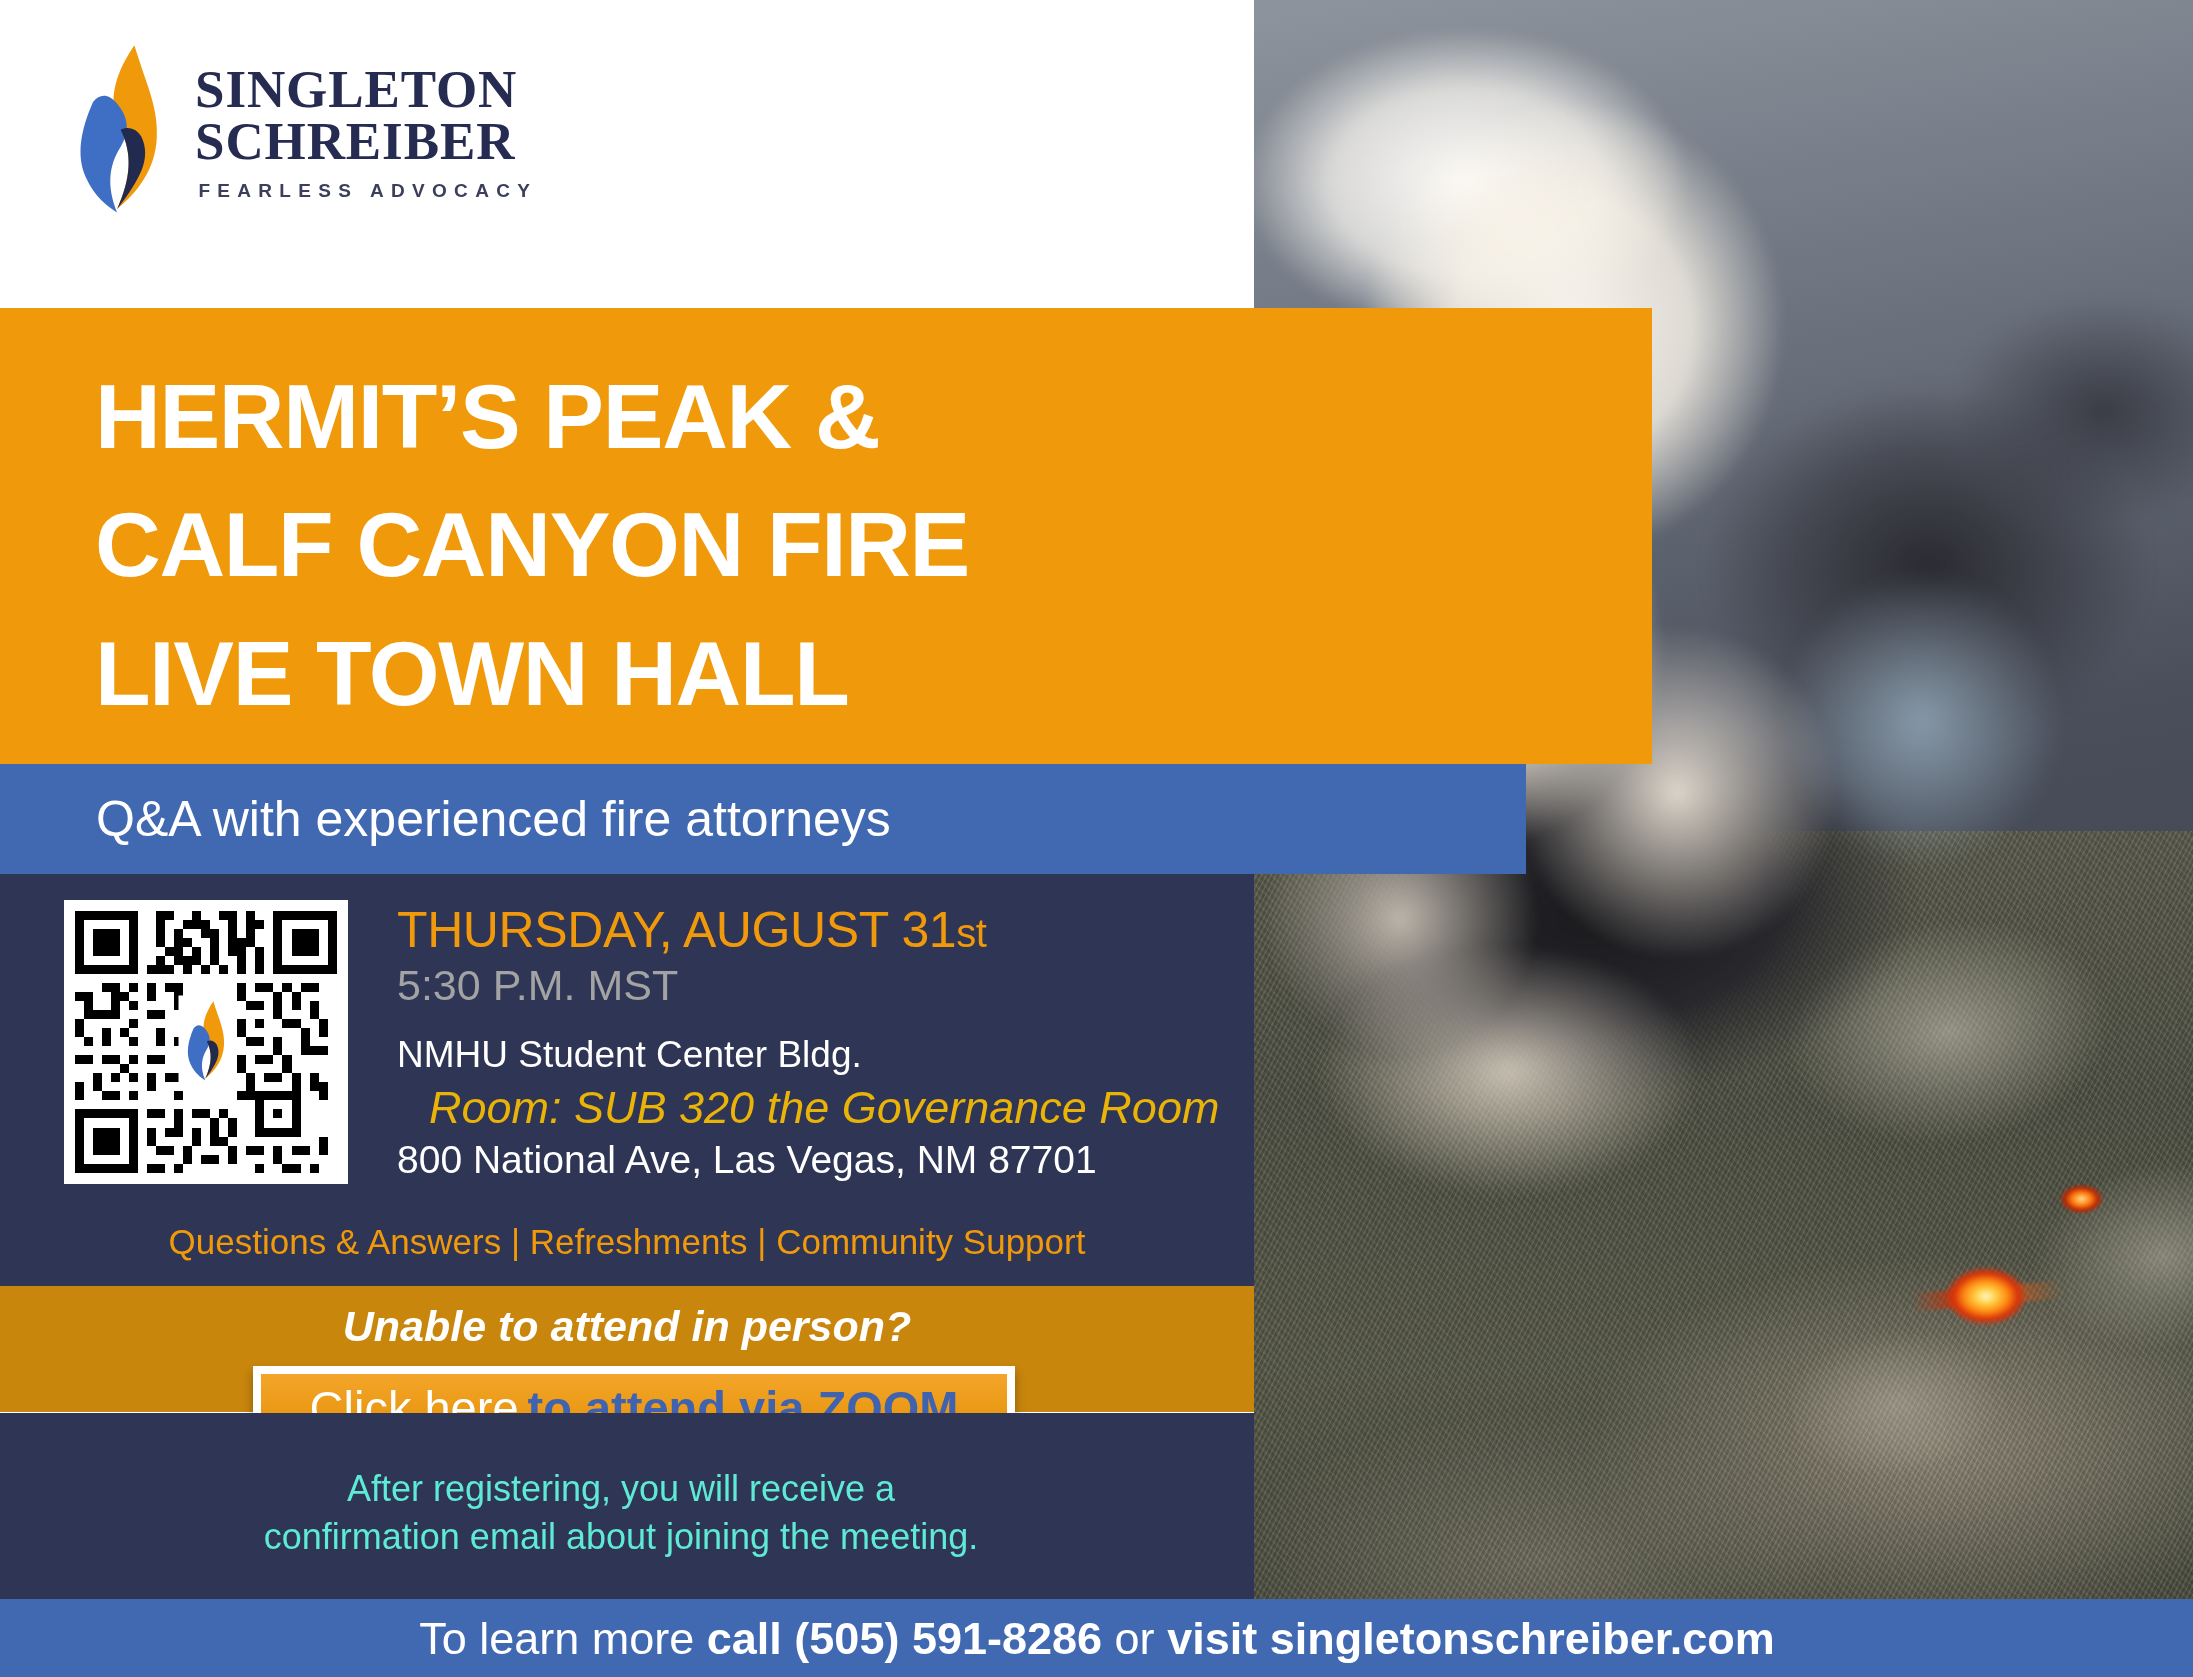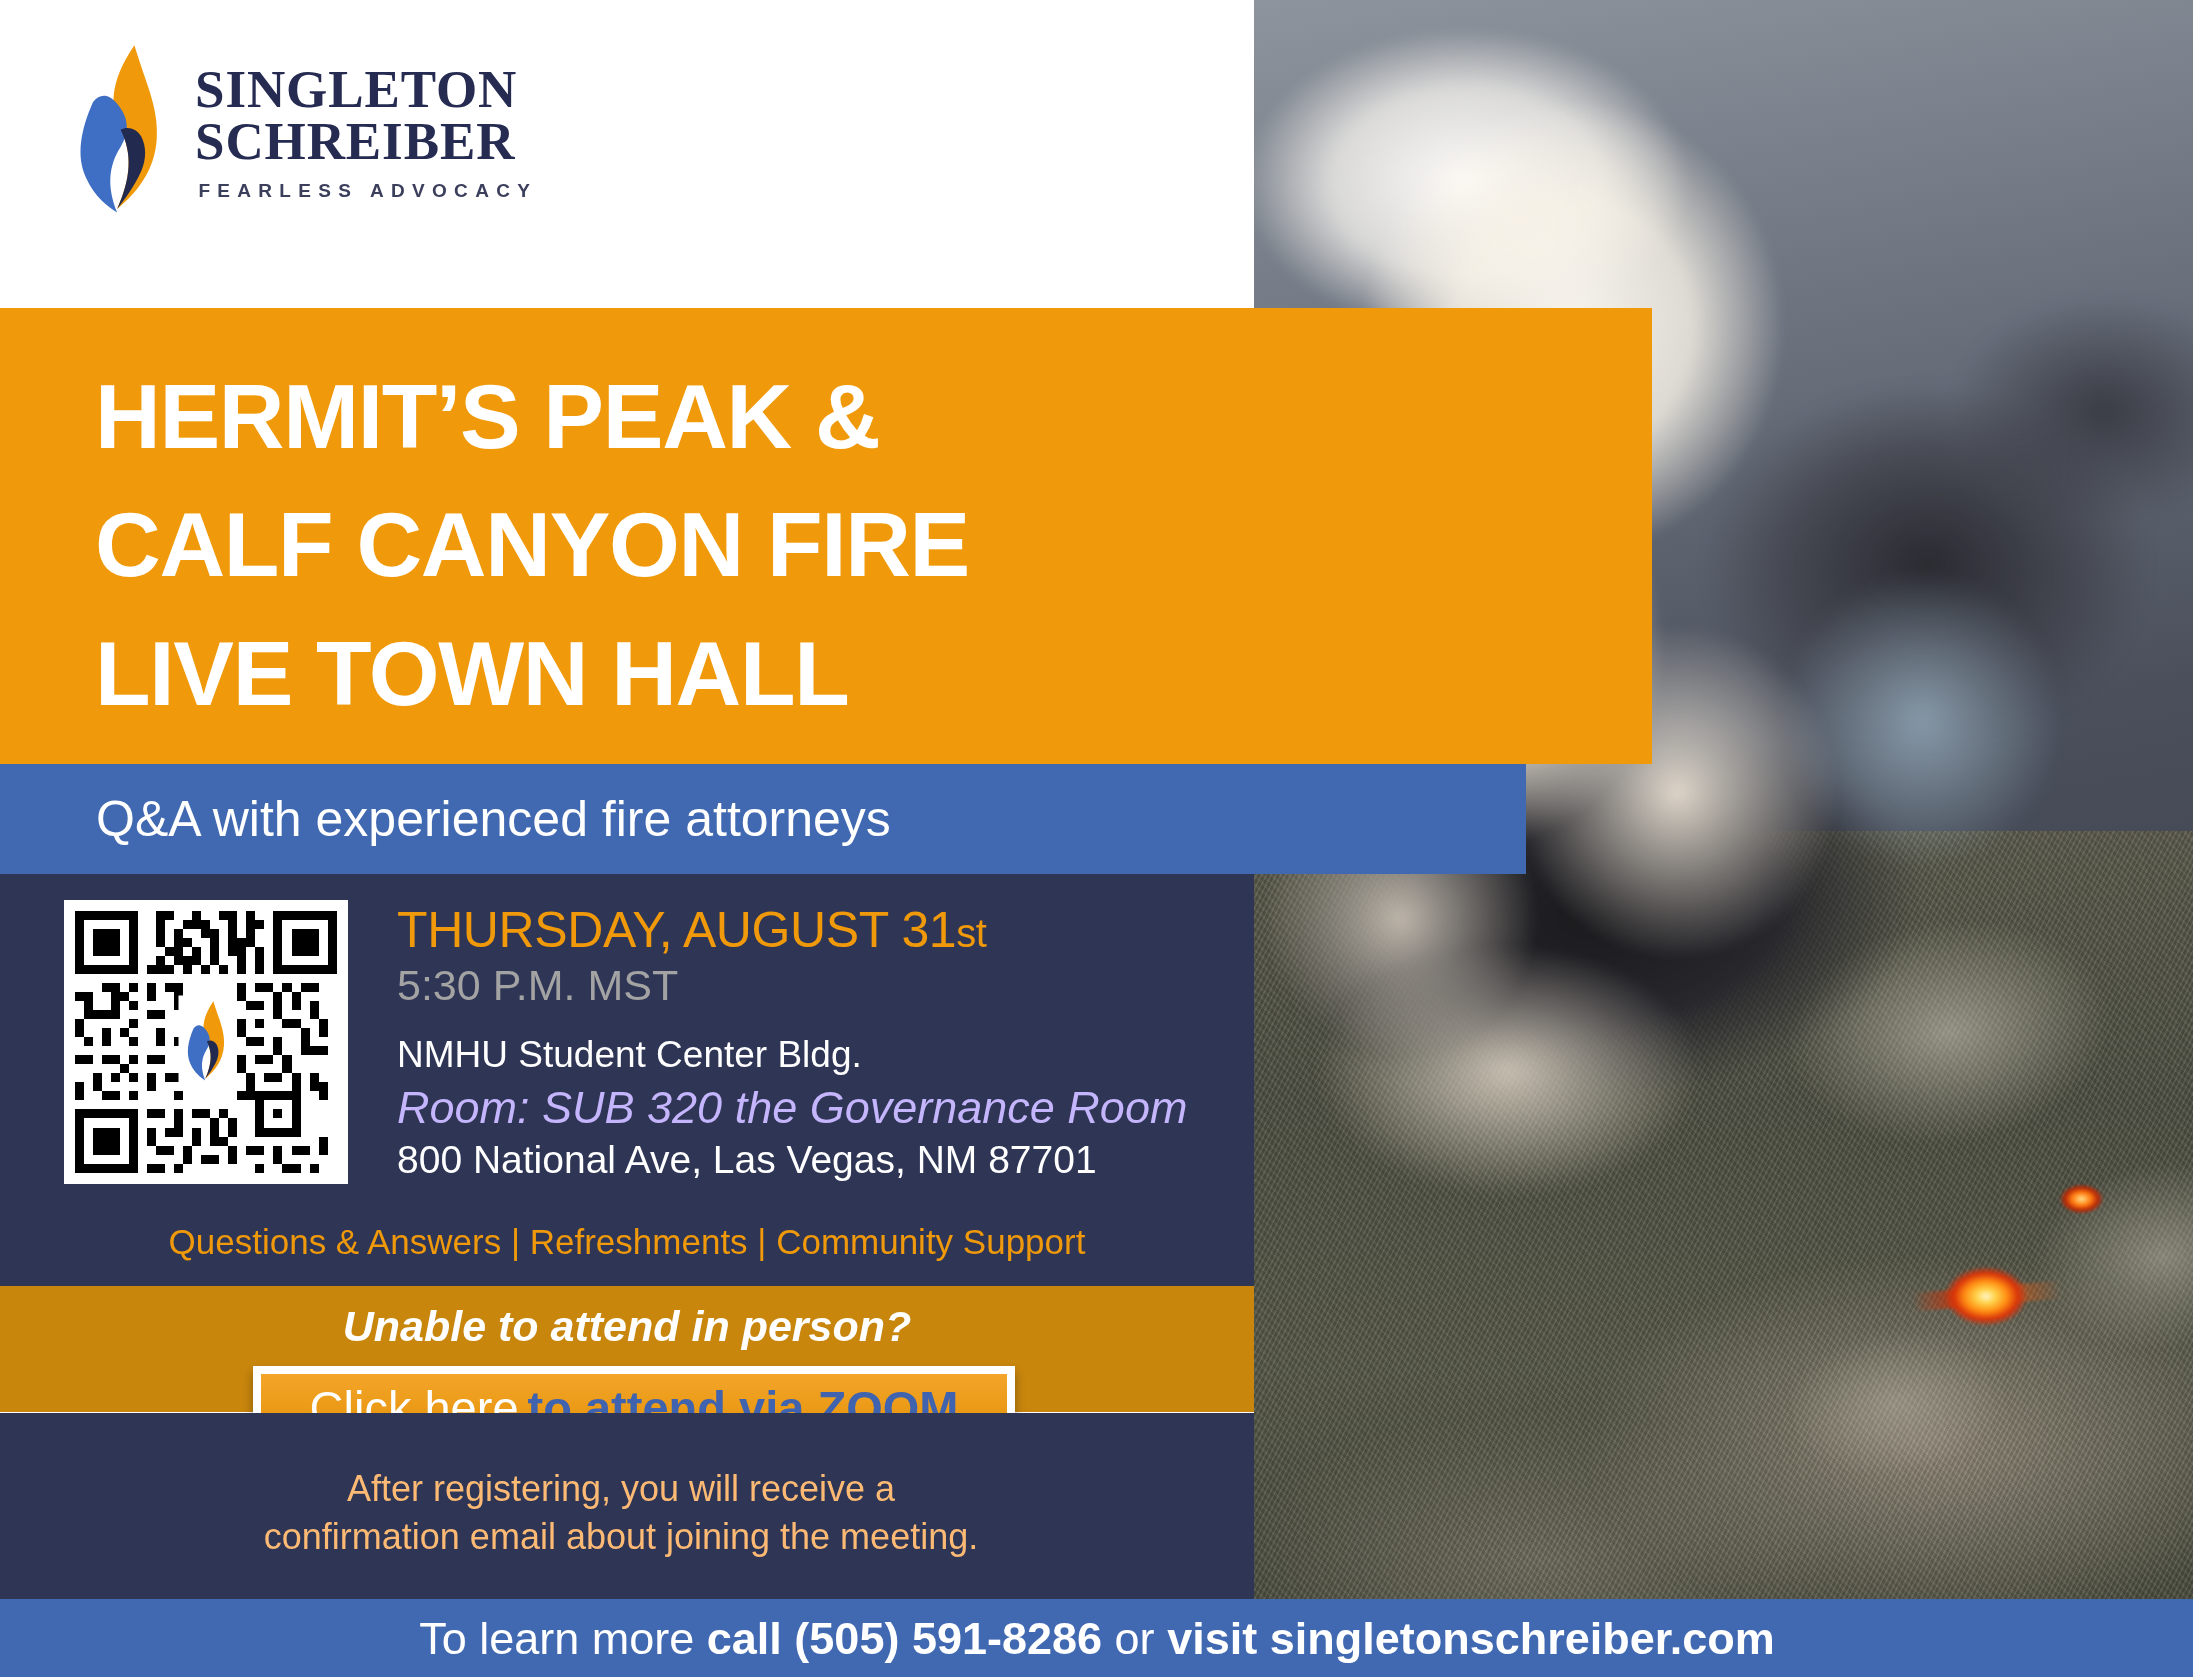--- a/index.html
+++ b/index.html
@@ -195,22 +195,22 @@
   .det-date .ord { font-size:40px; }
   .det-time {
     font-size:43px; color:#a3a3a3; font-weight:400;
     line-height:1.22; margin-top:1.7px; white-space:nowrap;
   }
   .det-venue {
     font-size:37px; color:#ffffff; font-weight:normal;
     margin-top:24px; line-height:1.1; white-space:nowrap;
   }
   .det-room {
-    font-size:45px; color:#c4b5fd; font-style:italic; font-weight:400;
-    margin-top:6.9px; line-height:1.1; white-space:nowrap;
+    font-size:45px; color:#eab308; font-style:italic; font-weight:400;
+    margin-top:6.9px; line-height:1.1; white-space:nowrap;margin-left:32px;
   }
   .det-addr {
     font-size:39px; color:#ffffff; font-weight:400;
     margin-top:6.9px; line-height:1.1; text-align:left;
     padding-right:6.9px; white-space:nowrap;
   }
   .det-amenities {
     position:absolute; left:0; top:348px; width:1254px;
     text-align:center;
     font-size:35px; color:#f0990a; font-weight:400; white-space:nowrap;
@@ -251,21 +251,21 @@
     font-size:47px; color:#3f63ae; font-weight:700; white-space:nowrap;
   }
 
   
   .note-band {
     position:absolute; left:0; top:1413px; width:1254px; height:186px;
     background:#2f3555;
   }
   .note-text {
     position:absolute; left:0; top:52px; width:1242px;
-    text-align:center; color:#fdba74;
+    text-align:center; color:#5eead4;
     font-size:36px; font-weight:300; line-height:1.34;
   }
 
   
   .footer {
     position:absolute; left:0; top:1599px; width:2194px; height:79px;
     background:#4169b2;
     display:flex; align-items:center; justify-content:center;
   }
   .footer-text {

